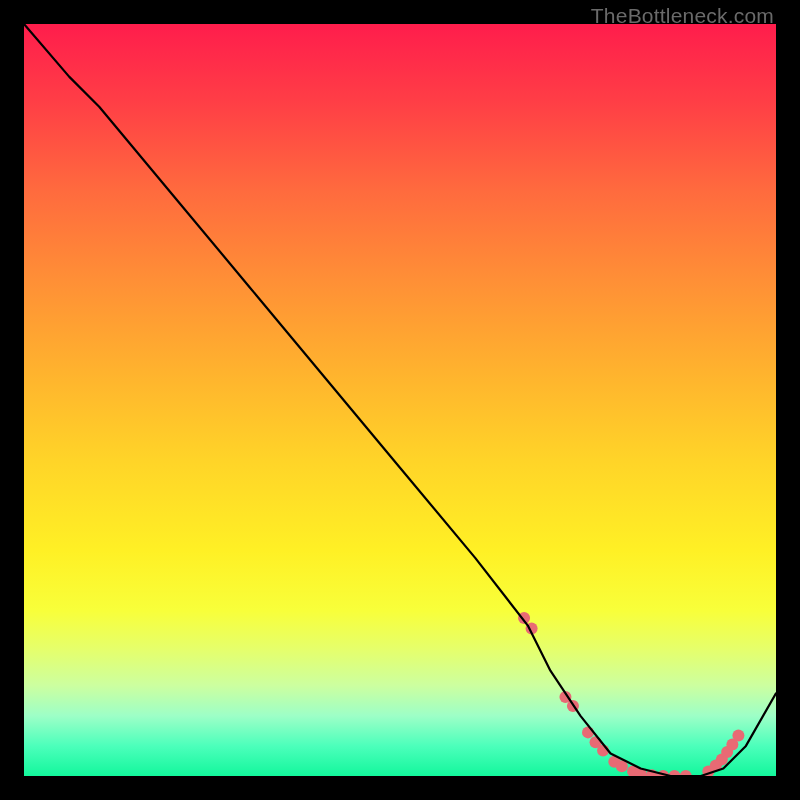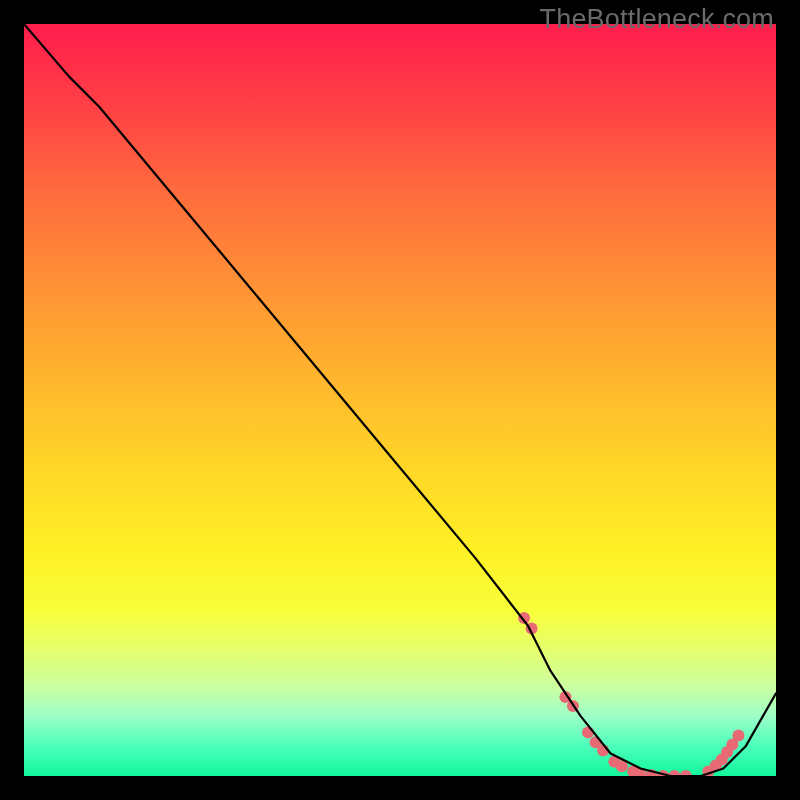--- a/index.html
+++ b/index.html
@@ -40,21 +40,21 @@
       #4cffbb 96%,
       #13f79c 100%
     );
     overflow: hidden;
   }
   .watermark {
     position: absolute;
     top: 4px;
     right: 26px;
     color: #6a6a6a;
-    font-size: 27px;
+    font-size: 21px;
     font-weight: 500;
     letter-spacing: 0.2px;
     user-select: none;
   }
   svg.curve {
     position: absolute;
     inset: 0;
     width: 100%;
     height: 100%;
   }

